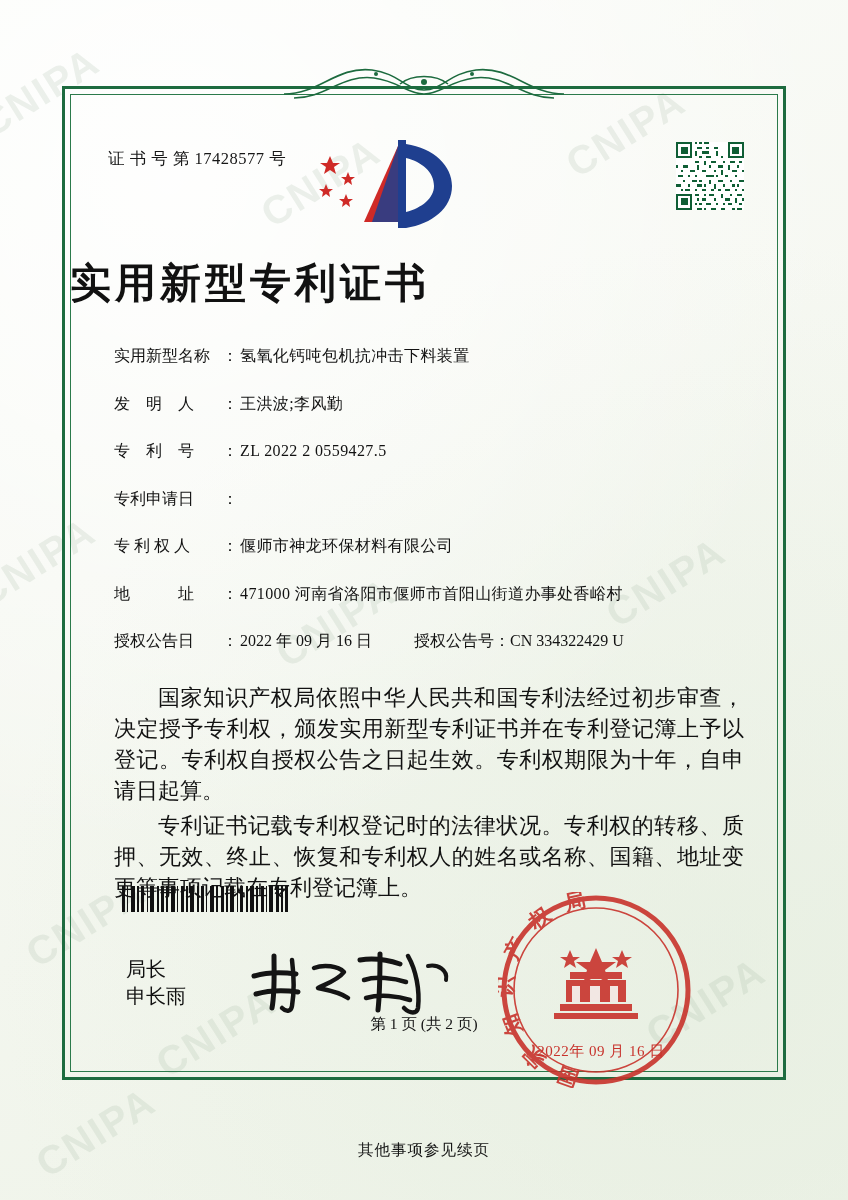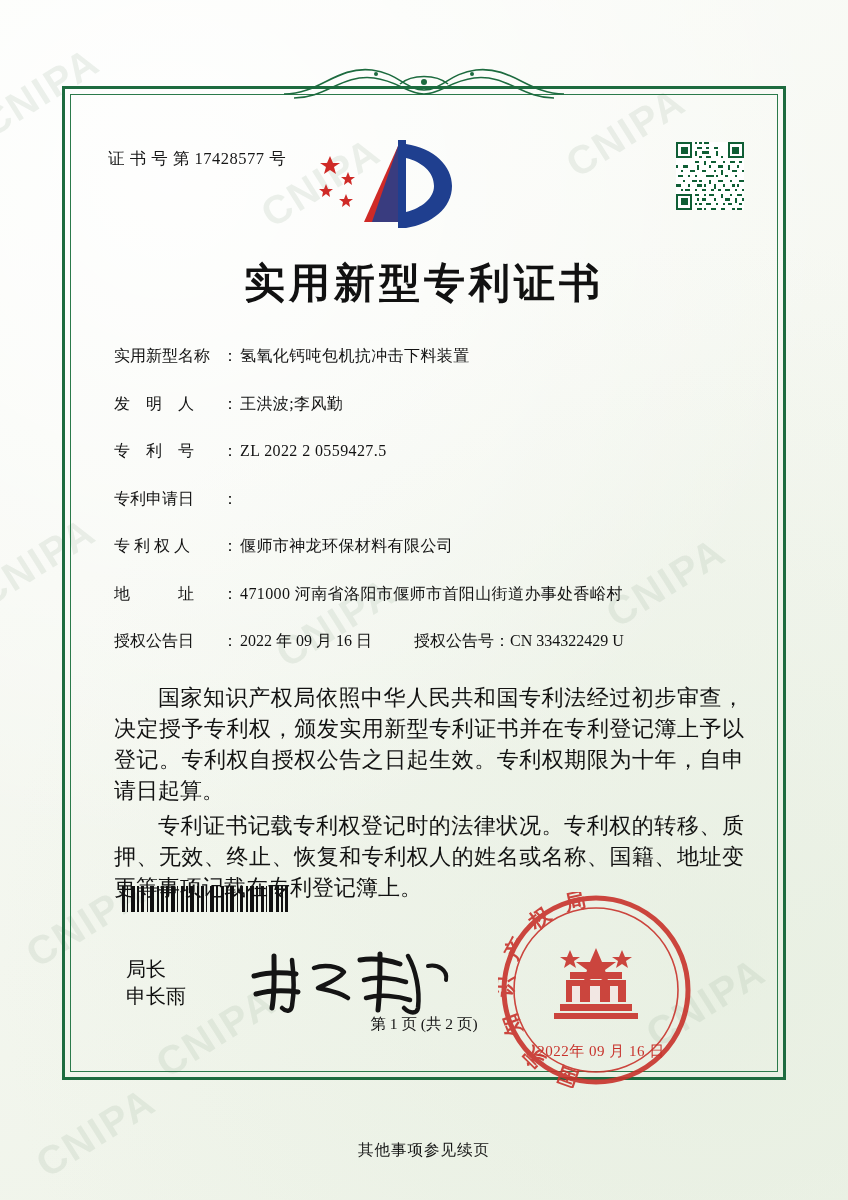--- a/index.html
+++ b/index.html
@@ -99,21 +99,21 @@
   .qr {
     position: absolute;
     right: 34px; top: 48px;
     width: 68px; height: 68px;
     background: #fff;
   }
 
   .title {
     position: absolute;
     left: 0; right: 0; top: 162px;
-    text-align: center;
+    text-align: left;
     font-size: 41px;
     font-weight: bold;
     letter-spacing: 4px;
     color: #111;
     font-family: "Liberation Serif", serif;
   }
 
   .fields {
     position: absolute;
     left: 44px; top: 252px;

